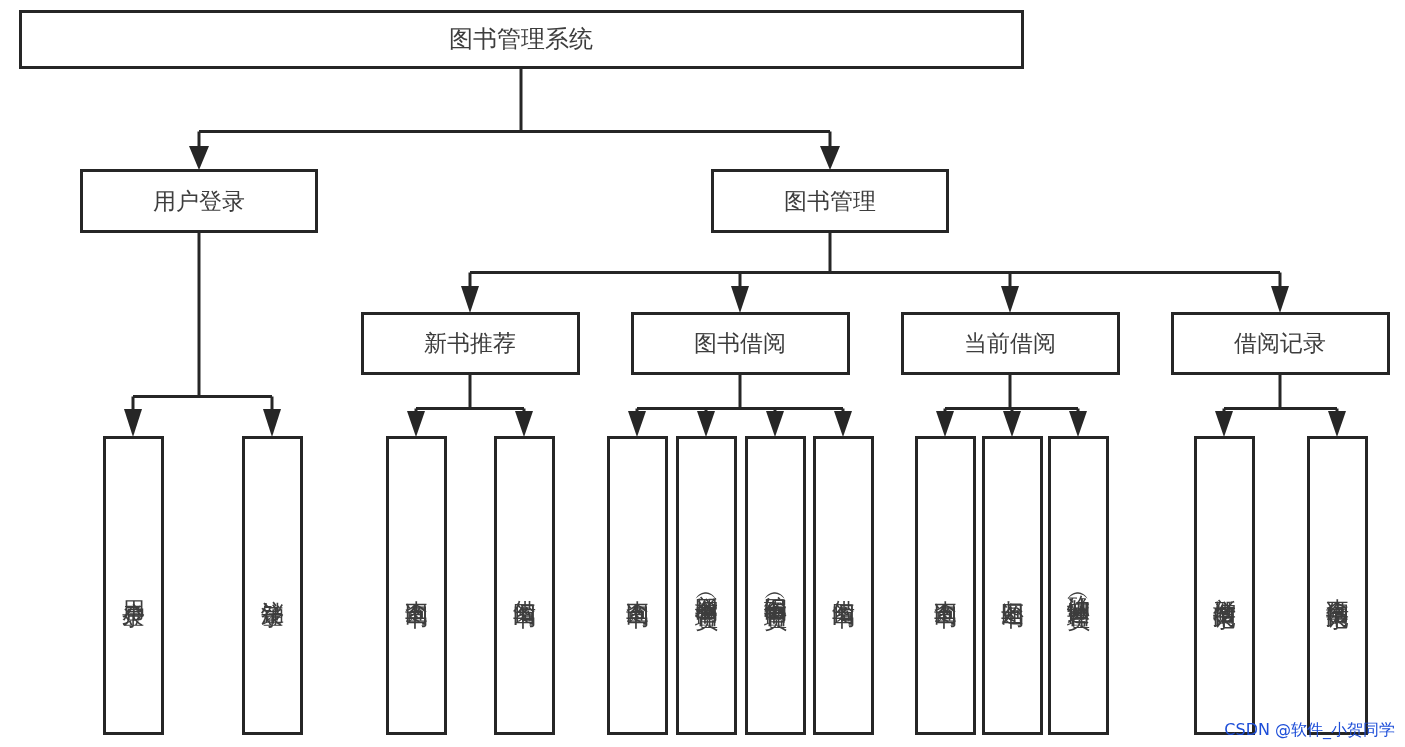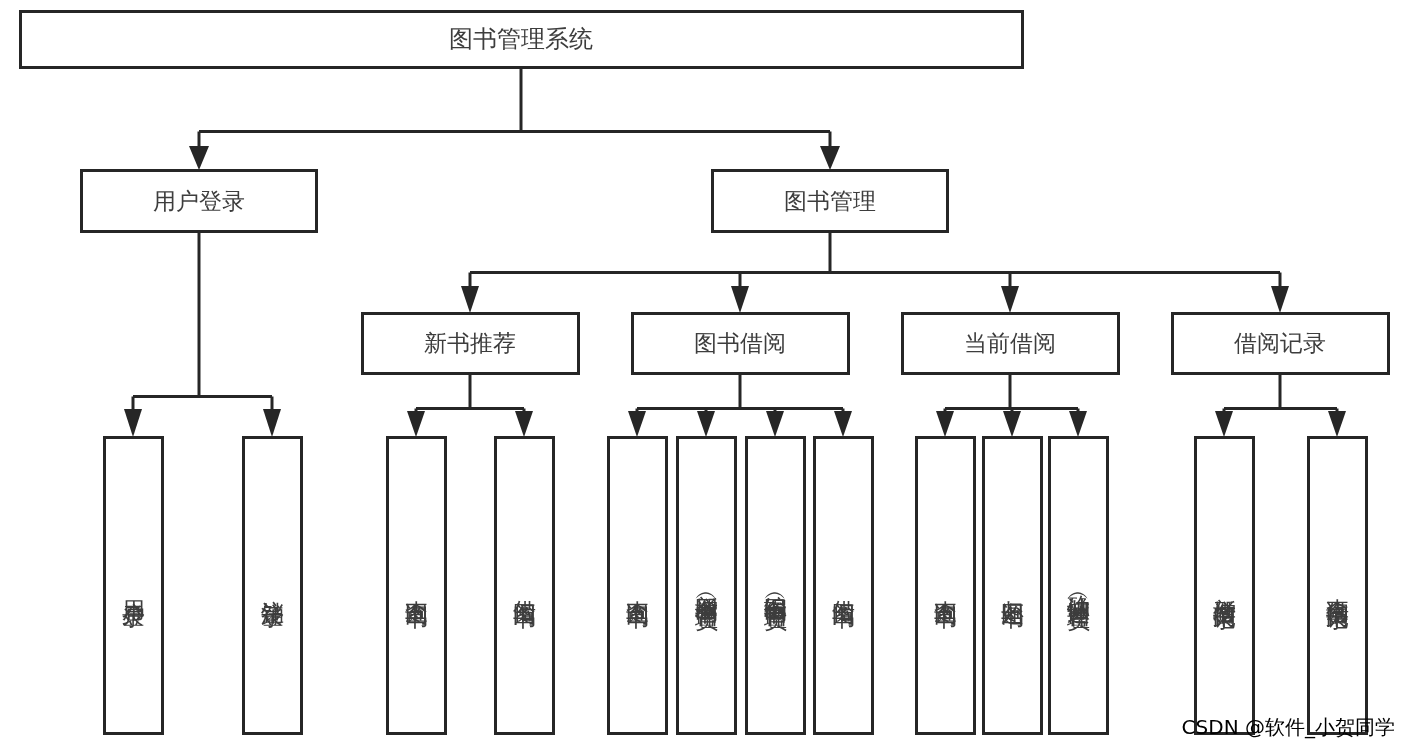--- a/index.html
+++ b/index.html
@@ -69,22 +69,22 @@
     text-align: center;
     white-space: nowrap;
     pointer-events: none;
     user-select: none;
   }
   #watermark {
     position: absolute;
     right: 10px;
     bottom: 6px;
     font-family: "DejaVu Sans", "Liberation Sans", sans-serif;
-    font-size: 20px;
-    color: #000000;
+    font-size: 16px;
+    color: #1d4ed8;
     white-space: nowrap;
     user-select: none;
   }
 </style>
 </head>
 <body>
 
 <div id="diagram-root">
 
   <svg id="flowchart" viewBox="0 0 1405 747">

